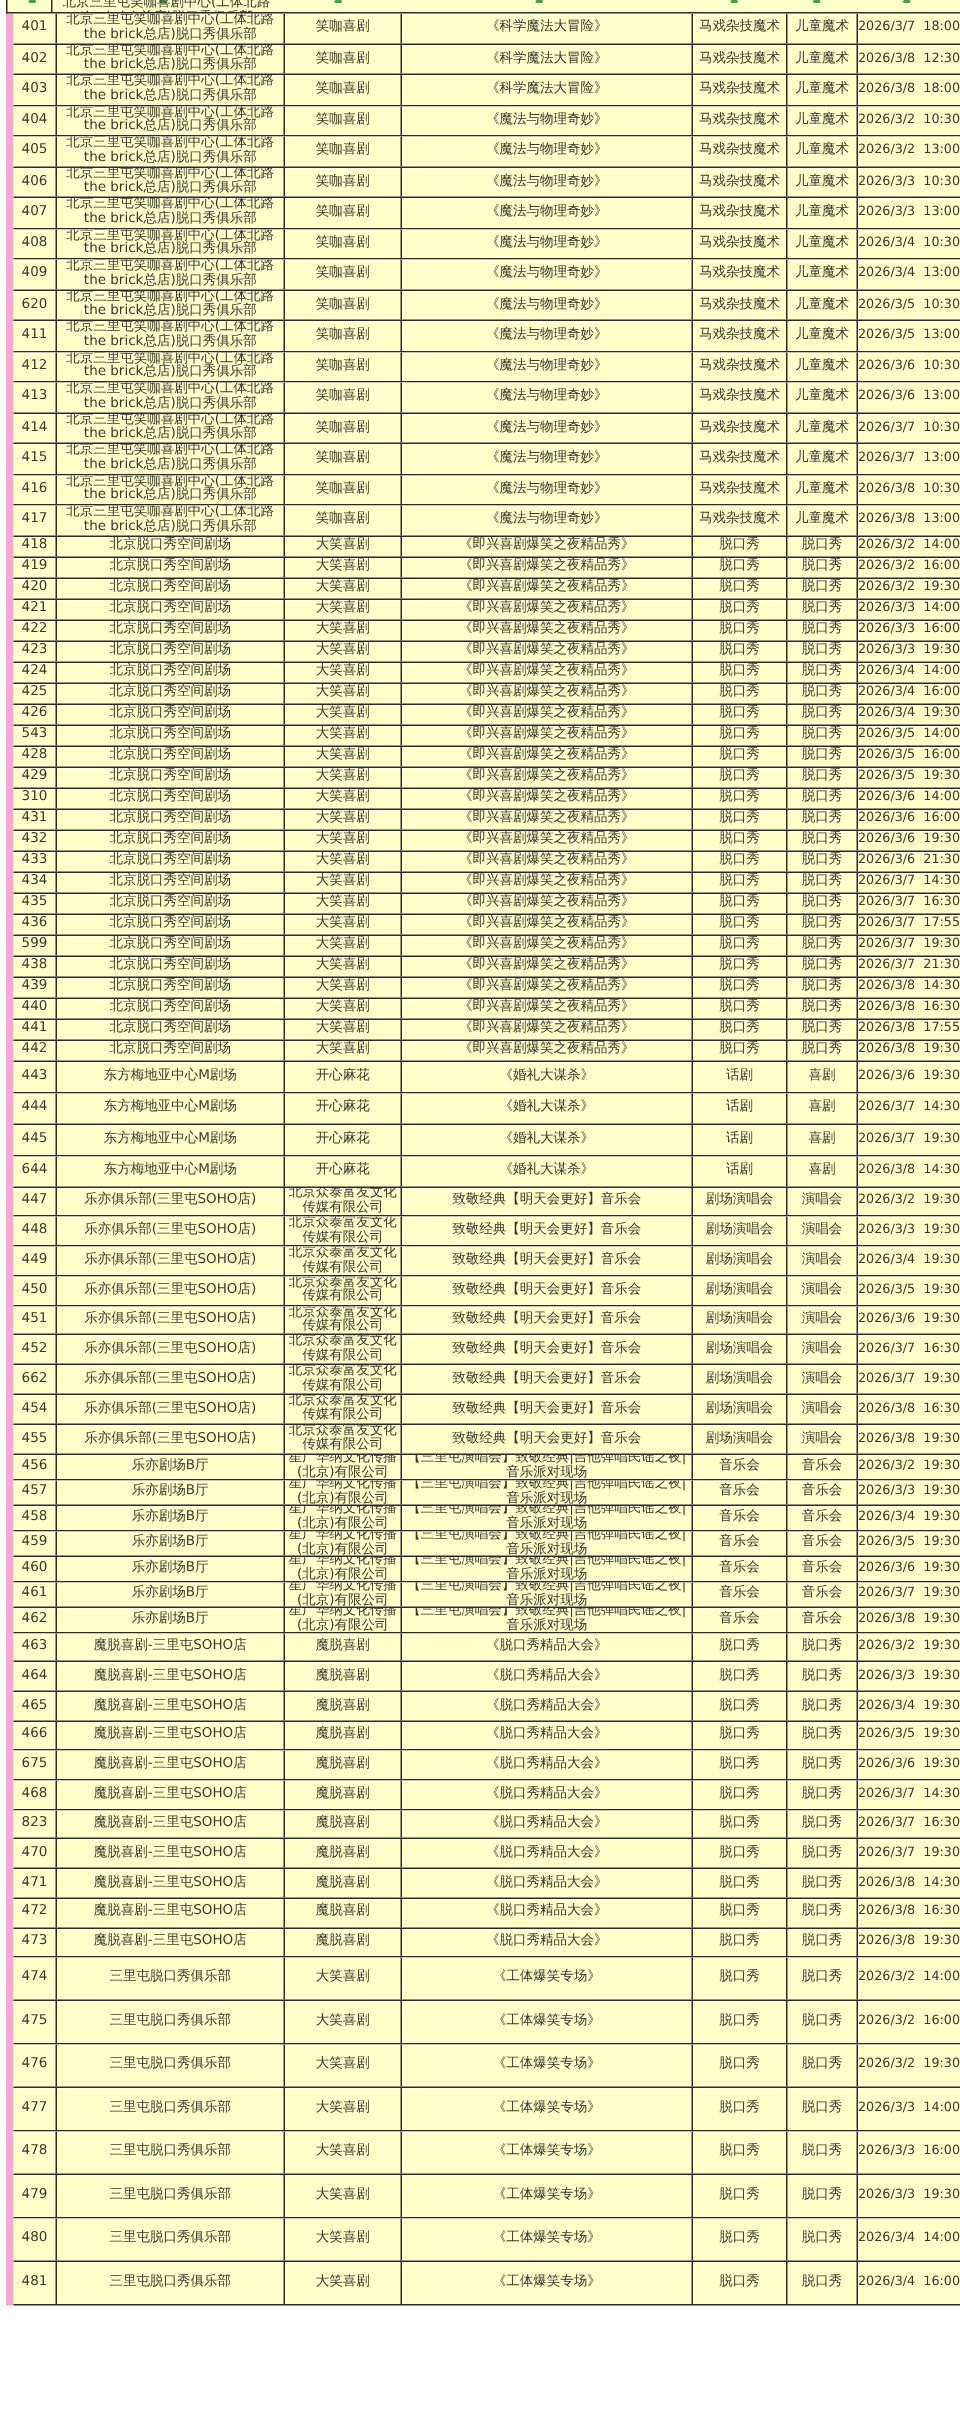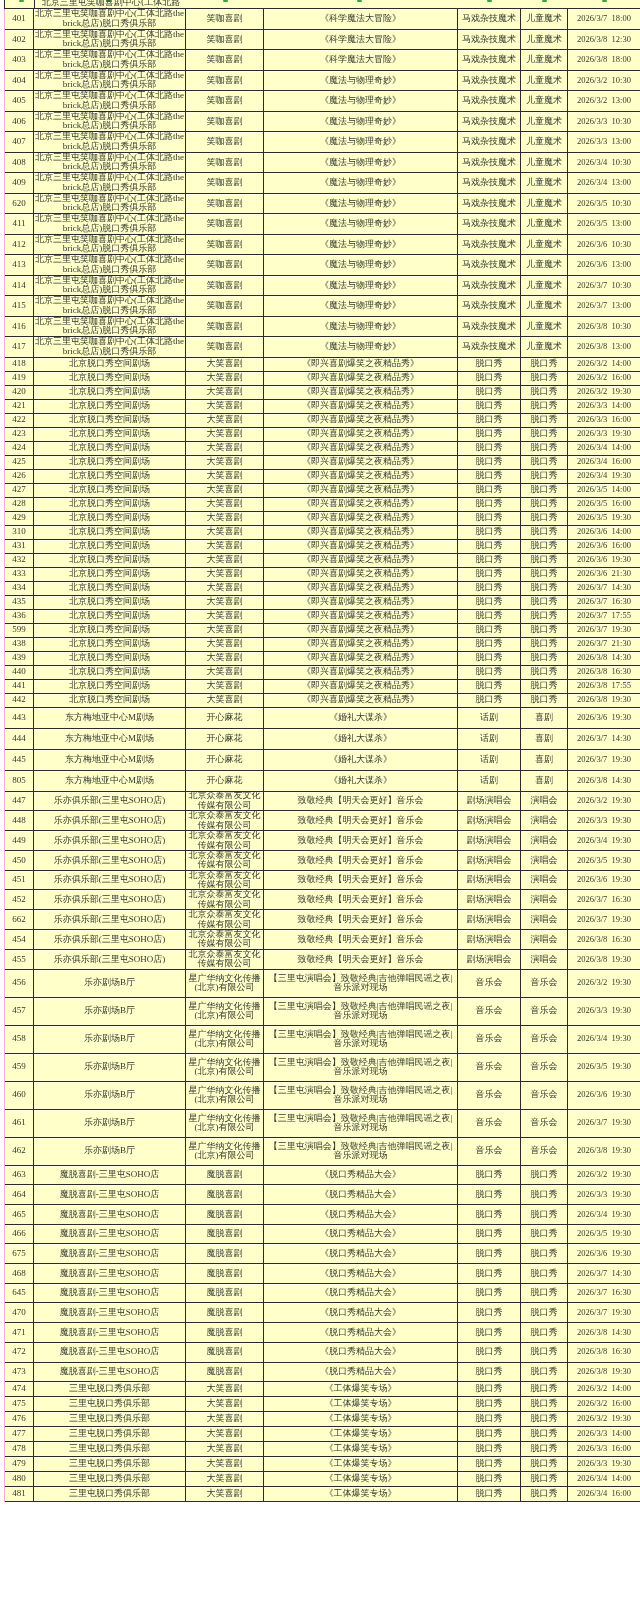--- a/index.html
+++ b/index.html
@@ -7,25 +7,25 @@
        font-family:"DejaVu Sans","Liberation Sans",sans-serif;}
   #sheet{position:absolute;left:0;top:0;width:640px;}
 
   
   #top-strip{position:relative;height:8px;margin-left:4px;border-left:1px solid #2b2b2b;
              border-bottom:1px solid #2b2b2b;background:#ffffc9;overflow:hidden;}
   .hmark{position:absolute;top:0;width:5px;height:2px;background:#3aa53a;border-radius:1px;}
   #cut-venue{position:absolute;left:29px;top:-3px;width:152px;text-align:center;
              font-size:9px;line-height:10px;color:#333a30;border-left:1px solid #2b2b2b;}
 
-  #tbody{margin-left:4px;border-left:1px solid #f9a8d4;font-family:Liberation Serif, serif;}
+  #tbody{margin-left:4px;border-left:5px solid #f9a8d4;}
   .row{display:flex;background:#ffffc9;border-bottom:1px solid #2b2b2b;
        box-shadow:inset 0 1px 0 rgba(255,255,255,.55);box-sizing:border-box;}
   .g0{height:20.5px}.g1{height:14px}.g2{height:21px}.g3{height:19.8px}
-  .g4{height:28px}.g5{height:19.7px}.g6{height:15px}
+  .g4{height:17px}.g5{height:19.7px}.g6{height:29px}
   .cell{display:flex;align-items:center;justify-content:center;text-align:center;
         box-sizing:border-box;border-right:1px solid #2b2b2b;overflow:hidden;
         font-size:9px;line-height:9.5px;color:#333a30;padding:0 1px;}
   .c0{width:29px;flex:none;}
   .c1{width:152px;flex:none;}
   .c2{width:78px;flex:none;}
   .c3{width:194px;flex:none;}
   .c4{width:63px;flex:none;}
   .c5{width:47px;flex:none;}
   .c6{flex:1;border-right:none;white-space:pre;font-size:8.5px;}
@@ -273,21 +273,21 @@
       <div class="row g1">
         <div class="cell c0">426</div>
         <div class="cell c1">北京脱口秀空间剧场</div>
         <div class="cell c2">大笑喜剧</div>
         <div class="cell c3">《即兴喜剧爆笑之夜精品秀》</div>
         <div class="cell c4">脱口秀</div>
         <div class="cell c5">脱口秀</div>
         <div class="cell c6">2026/3/4  19:30</div>
       </div>
       <div class="row g1">
-        <div class="cell c0">427</div>
+        <div class="cell c0">543</div>
         <div class="cell c1">北京脱口秀空间剧场</div>
         <div class="cell c2">大笑喜剧</div>
         <div class="cell c3">《即兴喜剧爆笑之夜精品秀》</div>
         <div class="cell c4">脱口秀</div>
         <div class="cell c5">脱口秀</div>
         <div class="cell c6">2026/3/5  14:00</div>
       </div>
       <div class="row g1">
         <div class="cell c0">428</div>
         <div class="cell c1">北京脱口秀空间剧场</div>
@@ -444,21 +444,21 @@
       <div class="row g2">
         <div class="cell c0">445</div>
         <div class="cell c1">东方梅地亚中心M剧场</div>
         <div class="cell c2">开心麻花</div>
         <div class="cell c3">《婚礼大谋杀》</div>
         <div class="cell c4">话剧</div>
         <div class="cell c5">喜剧</div>
         <div class="cell c6">2026/3/7  19:30</div>
       </div>
       <div class="row g2">
-        <div class="cell c0">805</div>
+        <div class="cell c0">644</div>
         <div class="cell c1">东方梅地亚中心M剧场</div>
         <div class="cell c2">开心麻花</div>
         <div class="cell c3">《婚礼大谋杀》</div>
         <div class="cell c4">话剧</div>
         <div class="cell c5">喜剧</div>
         <div class="cell c6">2026/3/8  14:30</div>
       </div>
       <div class="row g3">
         <div class="cell c0">447</div>
         <div class="cell c1">乐亦俱乐部(三里屯SOHO店)</div>
@@ -651,21 +651,21 @@
       <div class="row g5">
         <div class="cell c0">468</div>
         <div class="cell c1">魔脱喜剧-三里屯SOHO店</div>
         <div class="cell c2">魔脱喜剧</div>
         <div class="cell c3">《脱口秀精品大会》</div>
         <div class="cell c4">脱口秀</div>
         <div class="cell c5">脱口秀</div>
         <div class="cell c6">2026/3/7  14:30</div>
       </div>
       <div class="row g5">
-        <div class="cell c0">645</div>
+        <div class="cell c0">823</div>
         <div class="cell c1">魔脱喜剧-三里屯SOHO店</div>
         <div class="cell c2">魔脱喜剧</div>
         <div class="cell c3">《脱口秀精品大会》</div>
         <div class="cell c4">脱口秀</div>
         <div class="cell c5">脱口秀</div>
         <div class="cell c6">2026/3/7  16:30</div>
       </div>
       <div class="row g5">
         <div class="cell c0">470</div>
         <div class="cell c1">魔脱喜剧-三里屯SOHO店</div>

